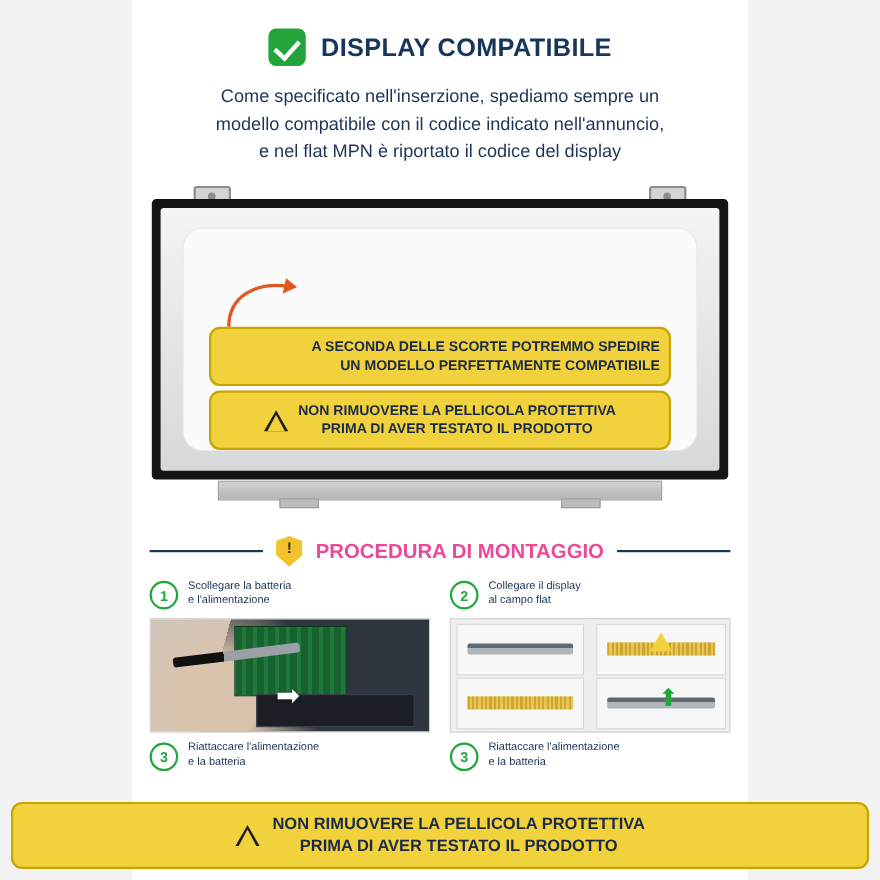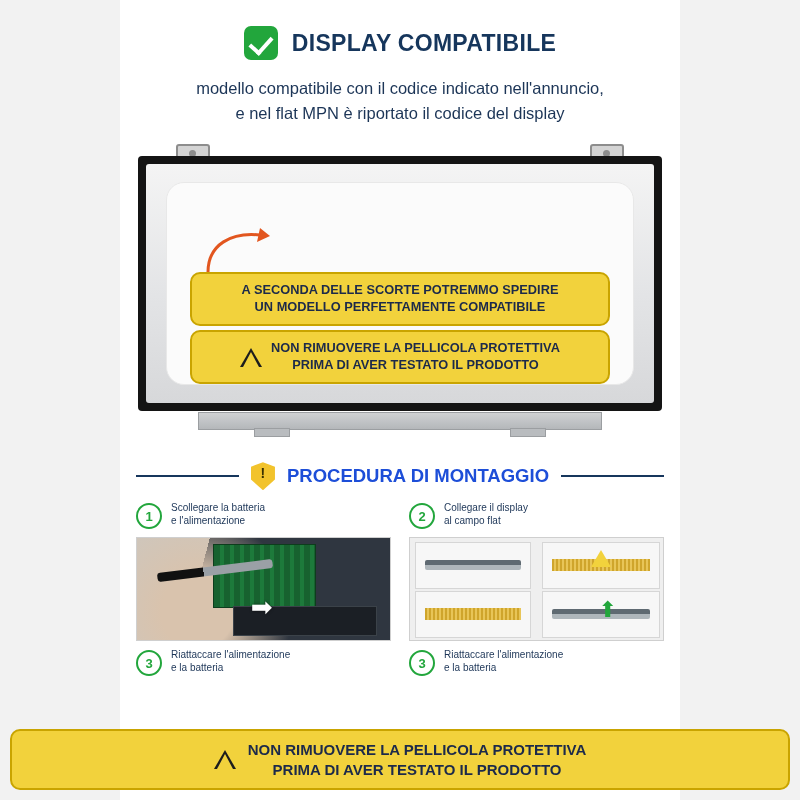--- a/index.html
+++ b/index.html
@@ -155,21 +155,21 @@
     border: 2px solid #c9a400;
     border-radius: 10px;
     text-align: center;
     color: #1c2a4a;
     font-weight: bold;
     font-size: 12.8px;
     line-height: 1.32;
     padding: 8px 8px;
     box-sizing: border-box;
   }
-  .callout-1 { top: 108px; }
+  .callout-1 { top: 108px; text-align: right; }
   .callout-2 {
     top: 166px;
     display: flex;
     align-items: center;
     justify-content: center;
     gap: 9px;
   }
   .warn-tri {
     width: 0;
     height: 0;
@@ -257,21 +257,21 @@
     right: 0;
     top: 3px;
     text-align: center;
     font-size: 14px;
     font-weight: bold;
     color: #3a3000;
   }
   .proc-title {
     font-size: 18.5px;
     font-weight: bold;
-    color: #1d4ed8;
+    color: #ec4899;
     white-space: nowrap;
   }
 
   .steps {
     margin: 12px 16px 0 16px;
     display: grid;
     grid-template-columns: 1fr 1fr;
     column-gap: 18px;
     row-gap: 8px;
   }
@@ -428,20 +428,21 @@
   <div class="band-right"></div>
 
   <div class="content">
 
     <div class="header-row">
       <div class="check-box-icon"></div>
       <div class="header-title">DISPLAY COMPATIBILE</div>
     </div>
 
     <div class="intro">
+      <div>Come specificato nell'inserzione, spediamo sempre un</div>
       <div>modello compatibile con il codice indicato nell'annuncio,</div>
       <div>e nel flat MPN è riportato il codice del display</div>
     </div>
 
     <div class="display-wrap">
       <div class="tab tab-left"></div>
       <div class="tab tab-right"></div>
 
       <div class="screen-outer">
         <div class="screen-inner">

